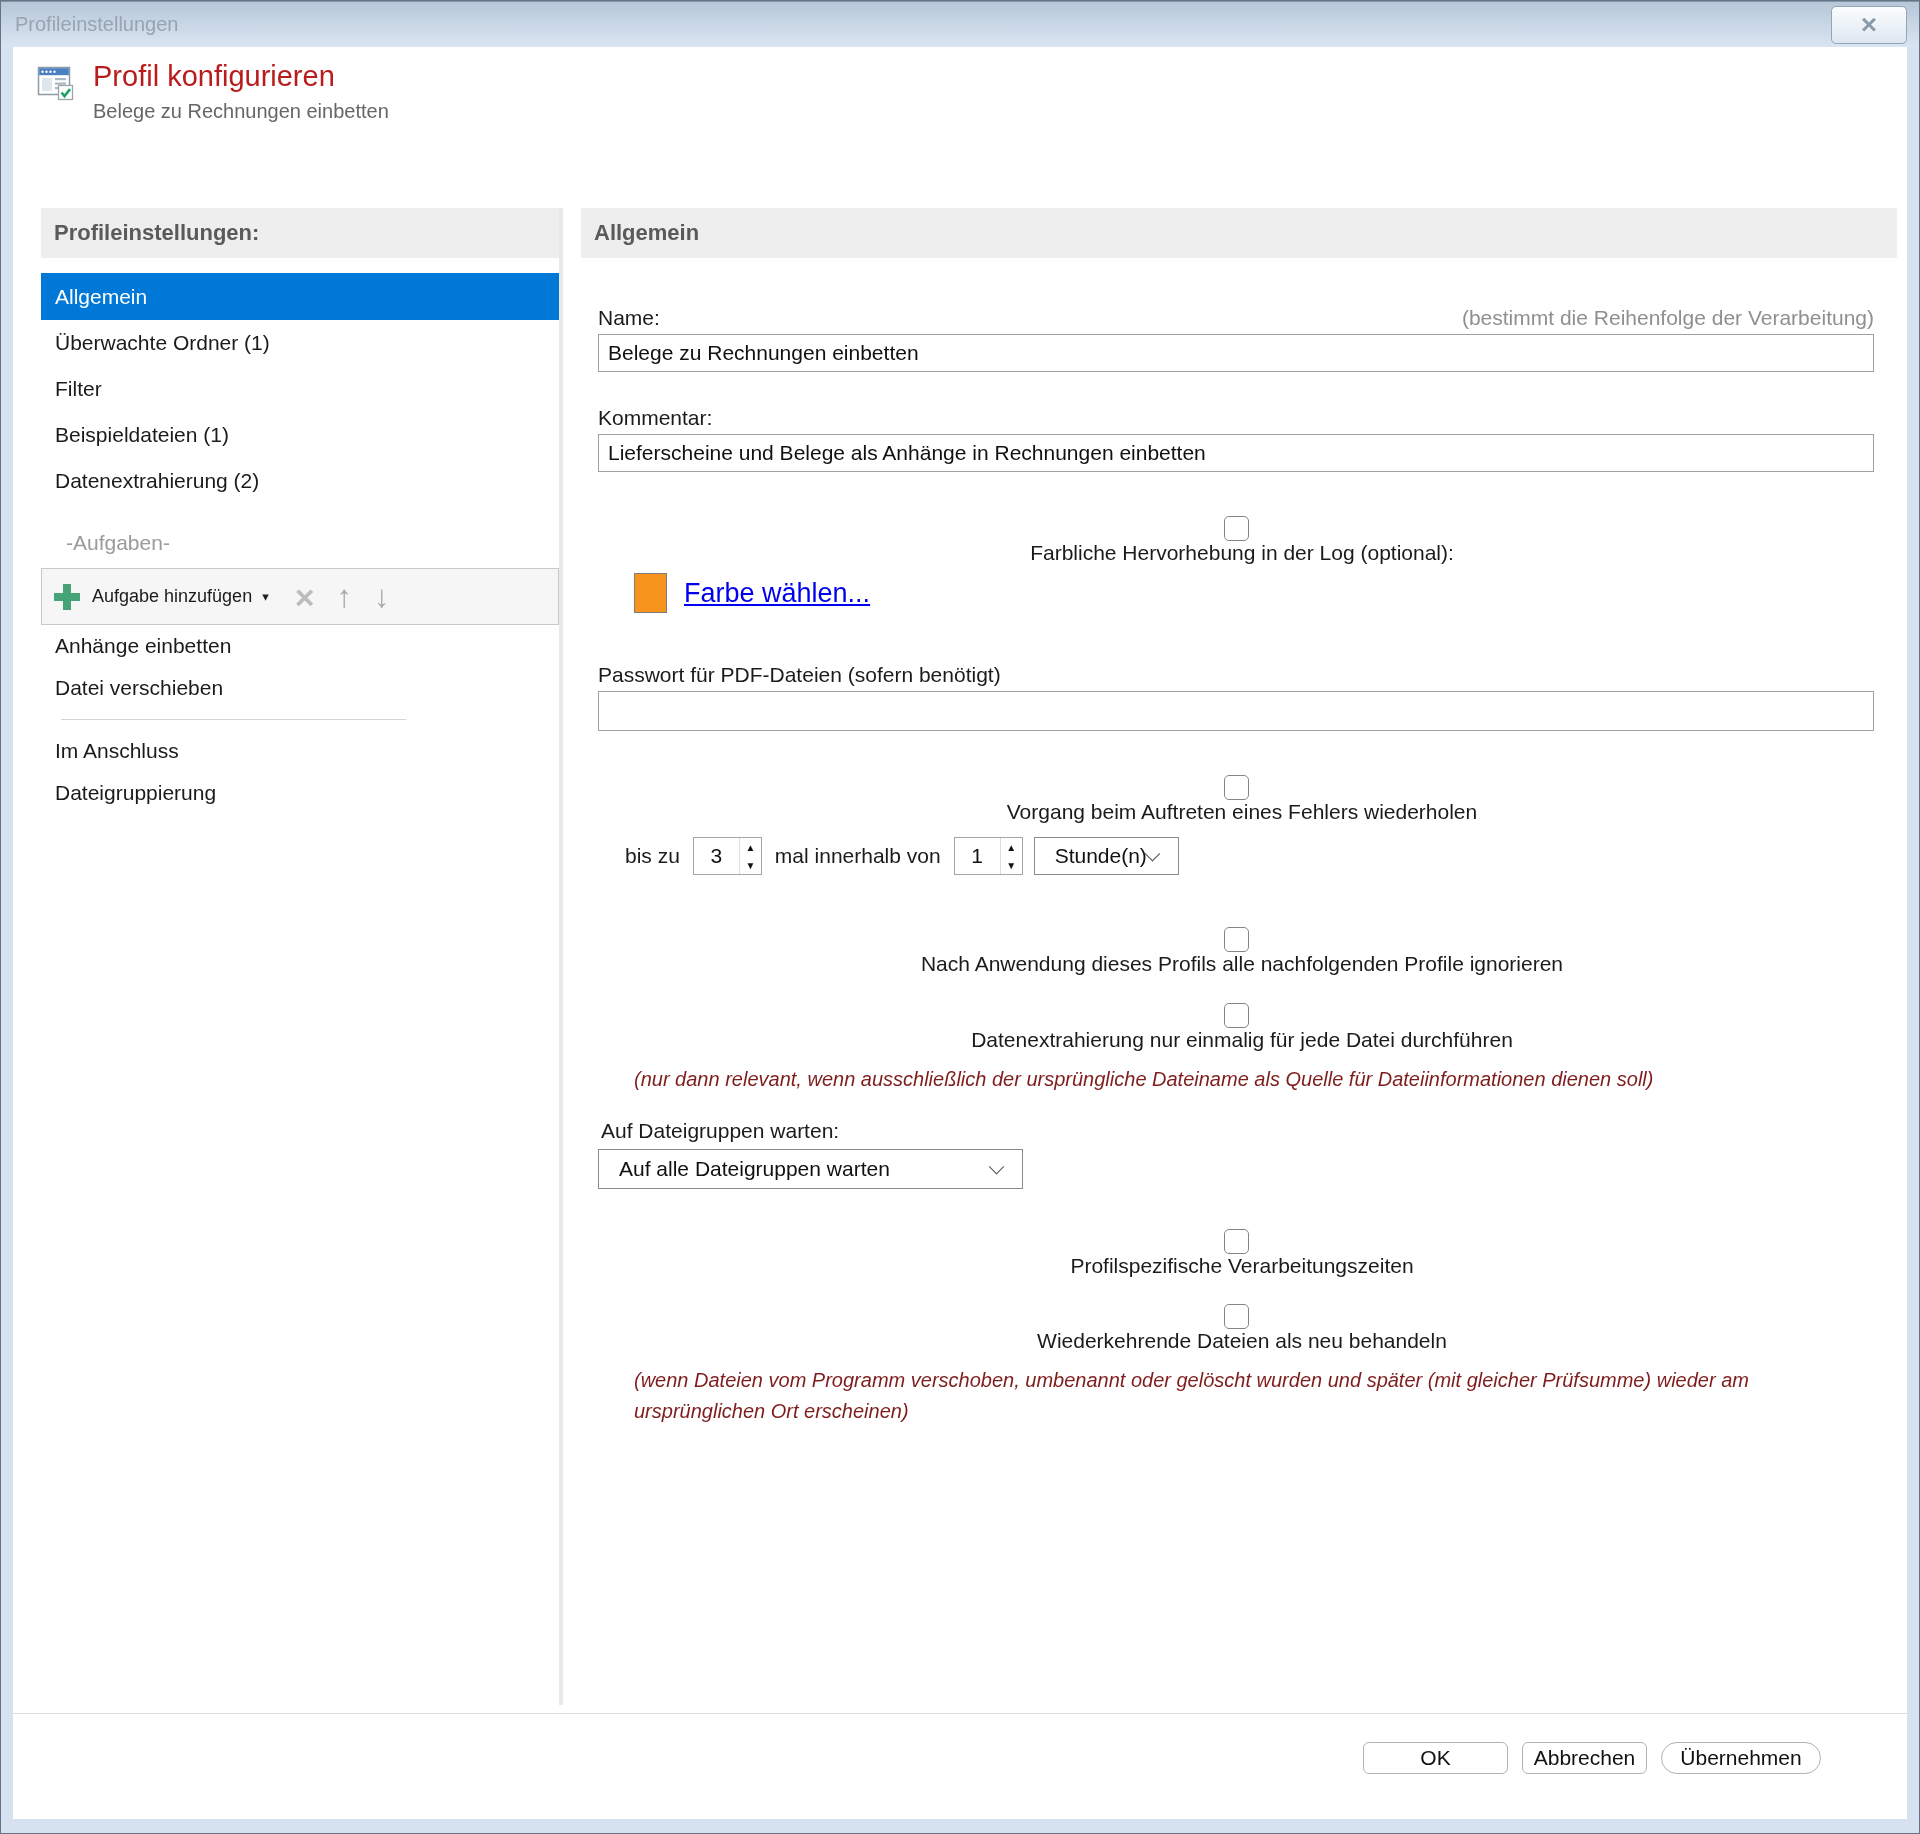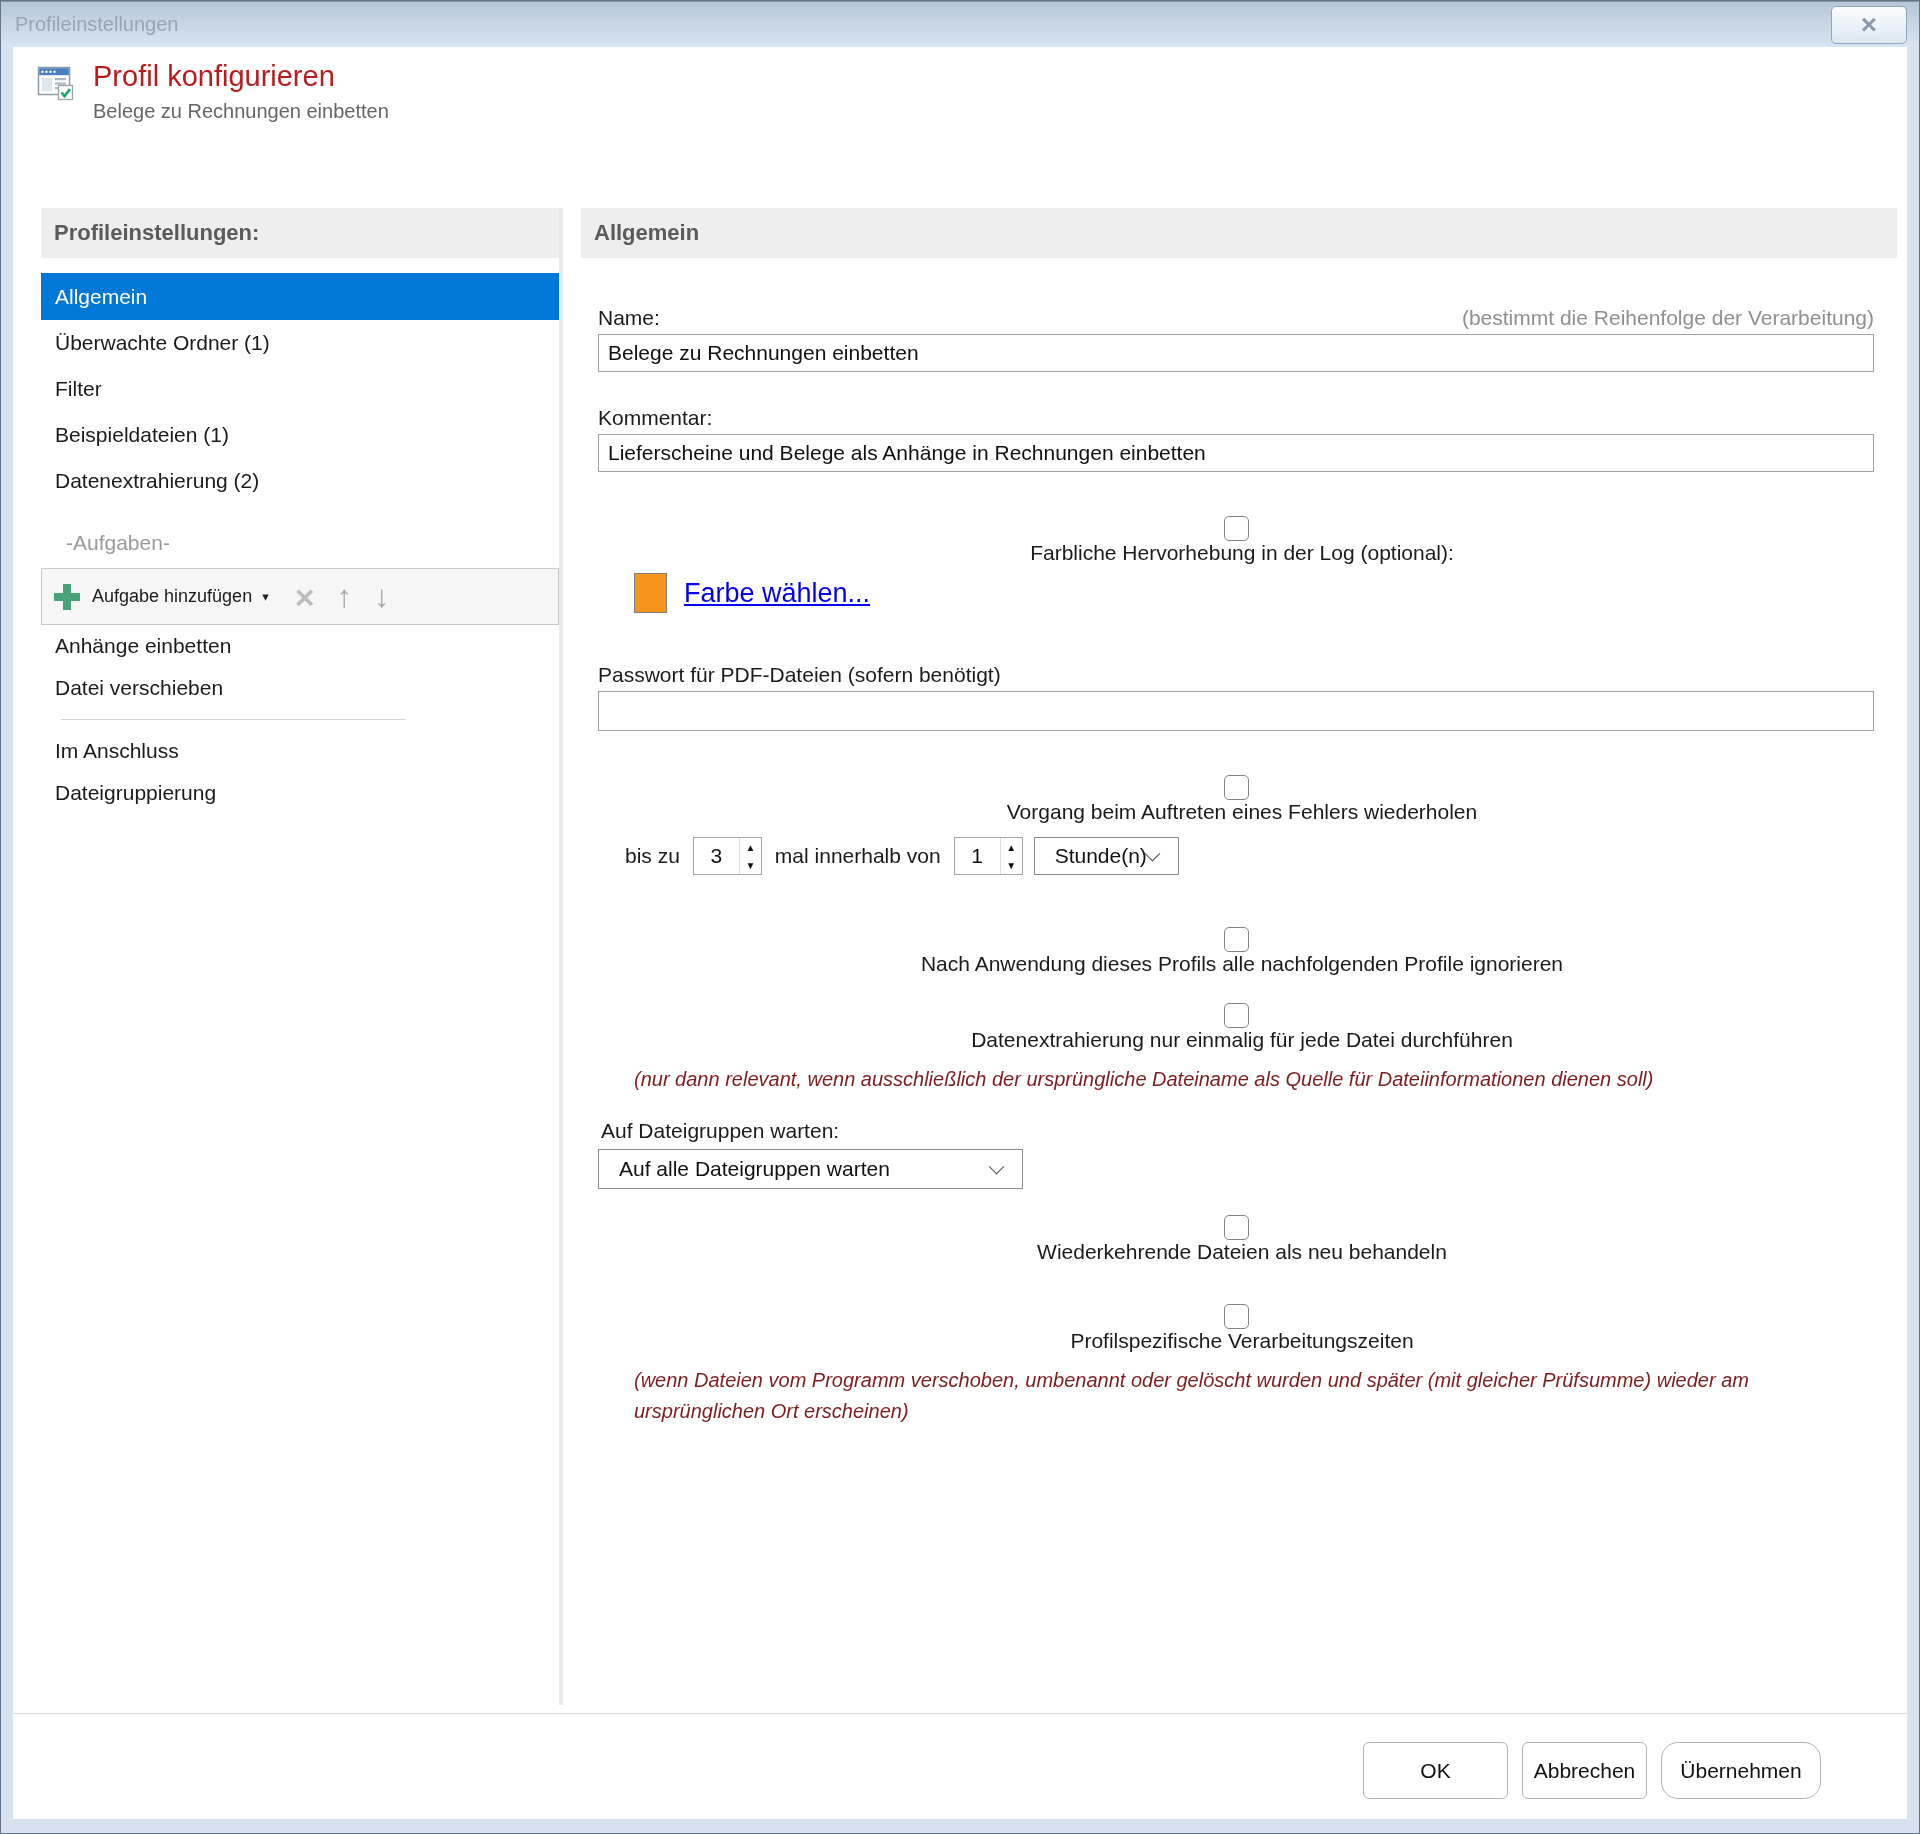--- a/index.html
+++ b/index.html
@@ -79,21 +79,21 @@
   .cb-row.big-gap { margin-top:52px; }
   .note { font-size:20px; font-style:italic; color:#7f1d1d; margin-top:12px; padding-left:36px; max-width:1290px; line-height:31px; }
   .fg-label { margin-top:24px; display:block; padding-left:3px; }
   .fg-select { width:425px; height:40px; margin-top:6px; }
   .cb-row.fg-after { margin-top:40px; }
   .cb-row.rec { margin-top:26px; }
 
   
   .h-sep { height:1px; background:#dcdcdc; flex:0 0 1px; }
   .footer { flex:0 0 105px; display:flex; align-items:flex-start; justify-content:flex-end; padding:28px 86px 0 0; }
-  .btn { height:57px; background:#fff; border:1px solid #b3b3b3; border-radius:6px; font-size:21px; color:#111; font-family:inherit; }
+  .btn { height:32px; background:#fff; border:1px solid #b3b3b3; border-radius:6px; font-size:21px; color:#111; font-family:inherit; }
   .btn-ok { width:145px; }
   .btn-cancel { width:125px; margin-left:14px; }
   .btn-apply { width:160px; margin-left:14px;border-radius:17px; }
 </style>
 </head>
 <body>
 
 <div class="dialog">
 
   <div class="titlebar">
@@ -242,28 +242,28 @@
               <span class="lbl">Datenextrahierung nur einmalig für jede Datei durchführen</span>
             </div>
             <div class="note">(nur dann relevant, wenn ausschließlich der ursprüngliche Dateiname als Quelle für Dateiinformationen dienen soll)</div>
 
             <span class="lbl fg-label">Auf Dateigruppen warten:</span>
             <div class="select fg-select">
               <span>Auf alle Dateigruppen warten</span>
               <span class="chev"></span>
             </div>
 
+            <div class="cb-row fg-after">
+              <span class="cb"></span>
+              <span class="lbl">Profilspezifische Verarbeitungszeiten</span>
+            </div>
+
             <div class="cb-row rec">
               <span class="cb"></span>
               <span class="lbl">Wiederkehrende Dateien als neu behandeln</span>
-            </div>
-
-            <div class="cb-row fg-after">
-              <span class="cb"></span>
-              <span class="lbl">Profilspezifische Verarbeitungszeiten</span>
             </div>
             <div class="note">(wenn Dateien vom Programm verschoben, umbenannt oder gelöscht wurden und später (mit gleicher Prüfsumme) wieder am ursprünglichen Ort erscheinen)</div>
           </div>
         </div>
       </div>
 
       <div class="h-sep"></div>
 
       <div class="footer">
         <button class="btn btn-ok">OK</button>

